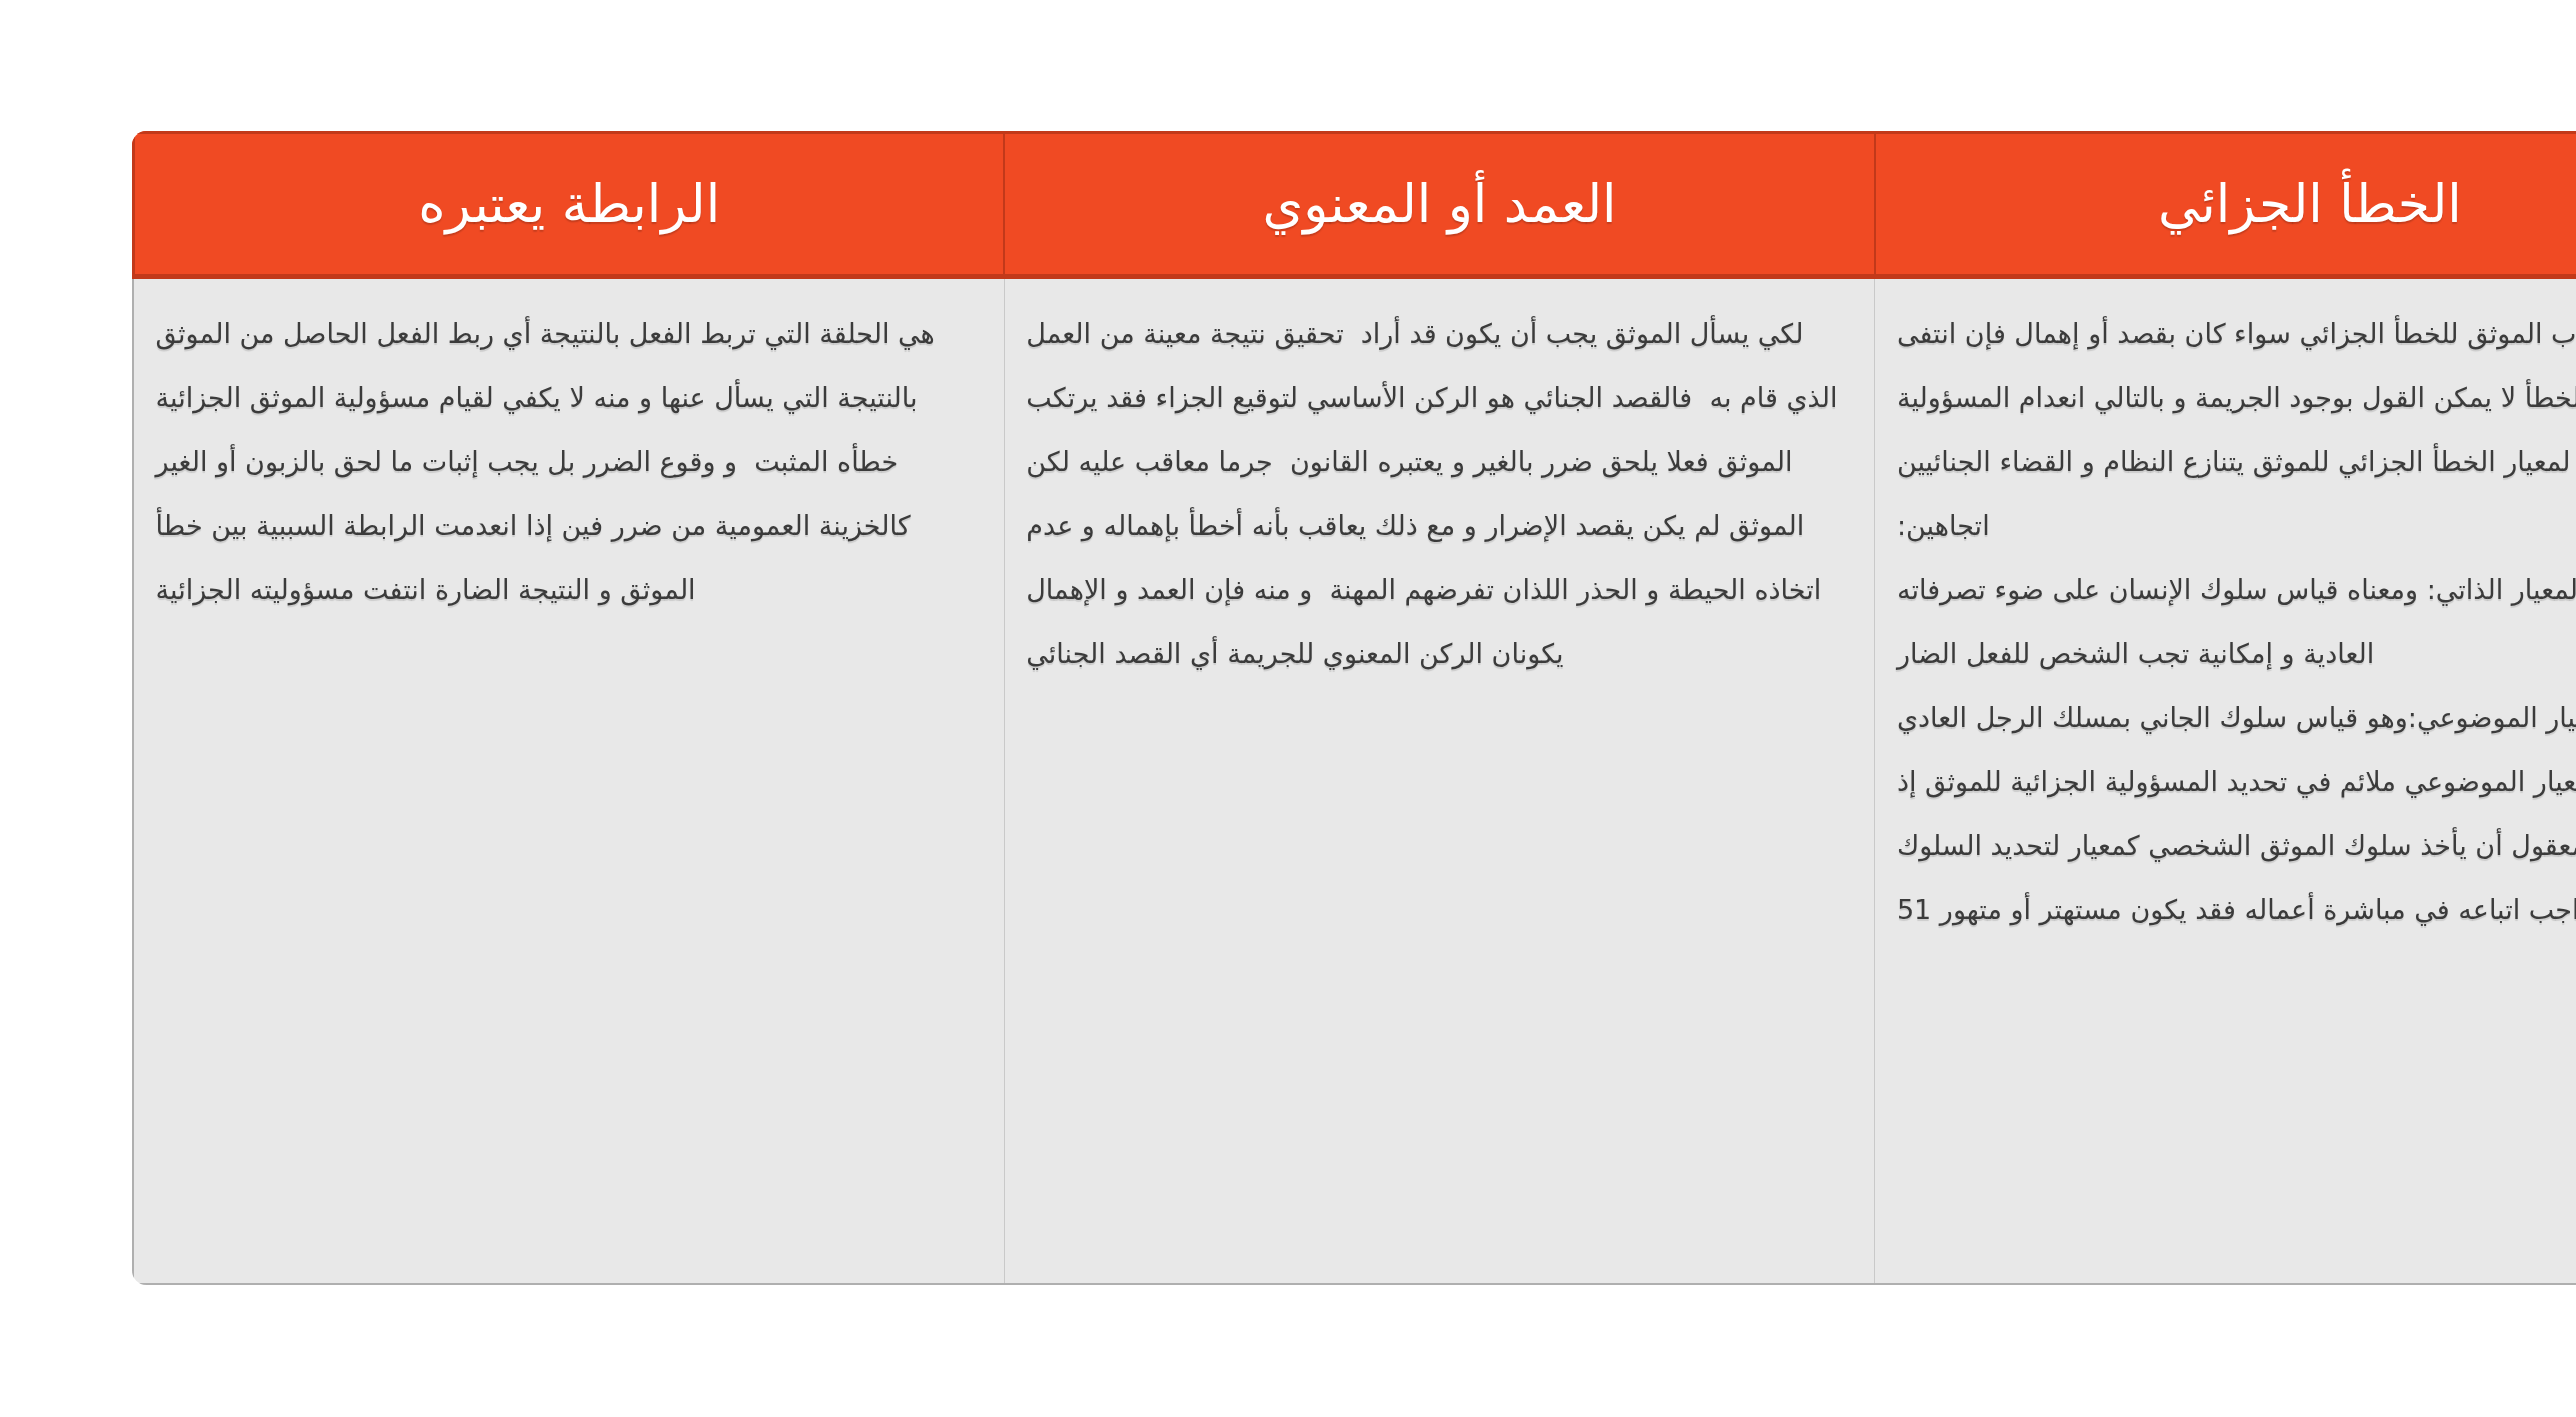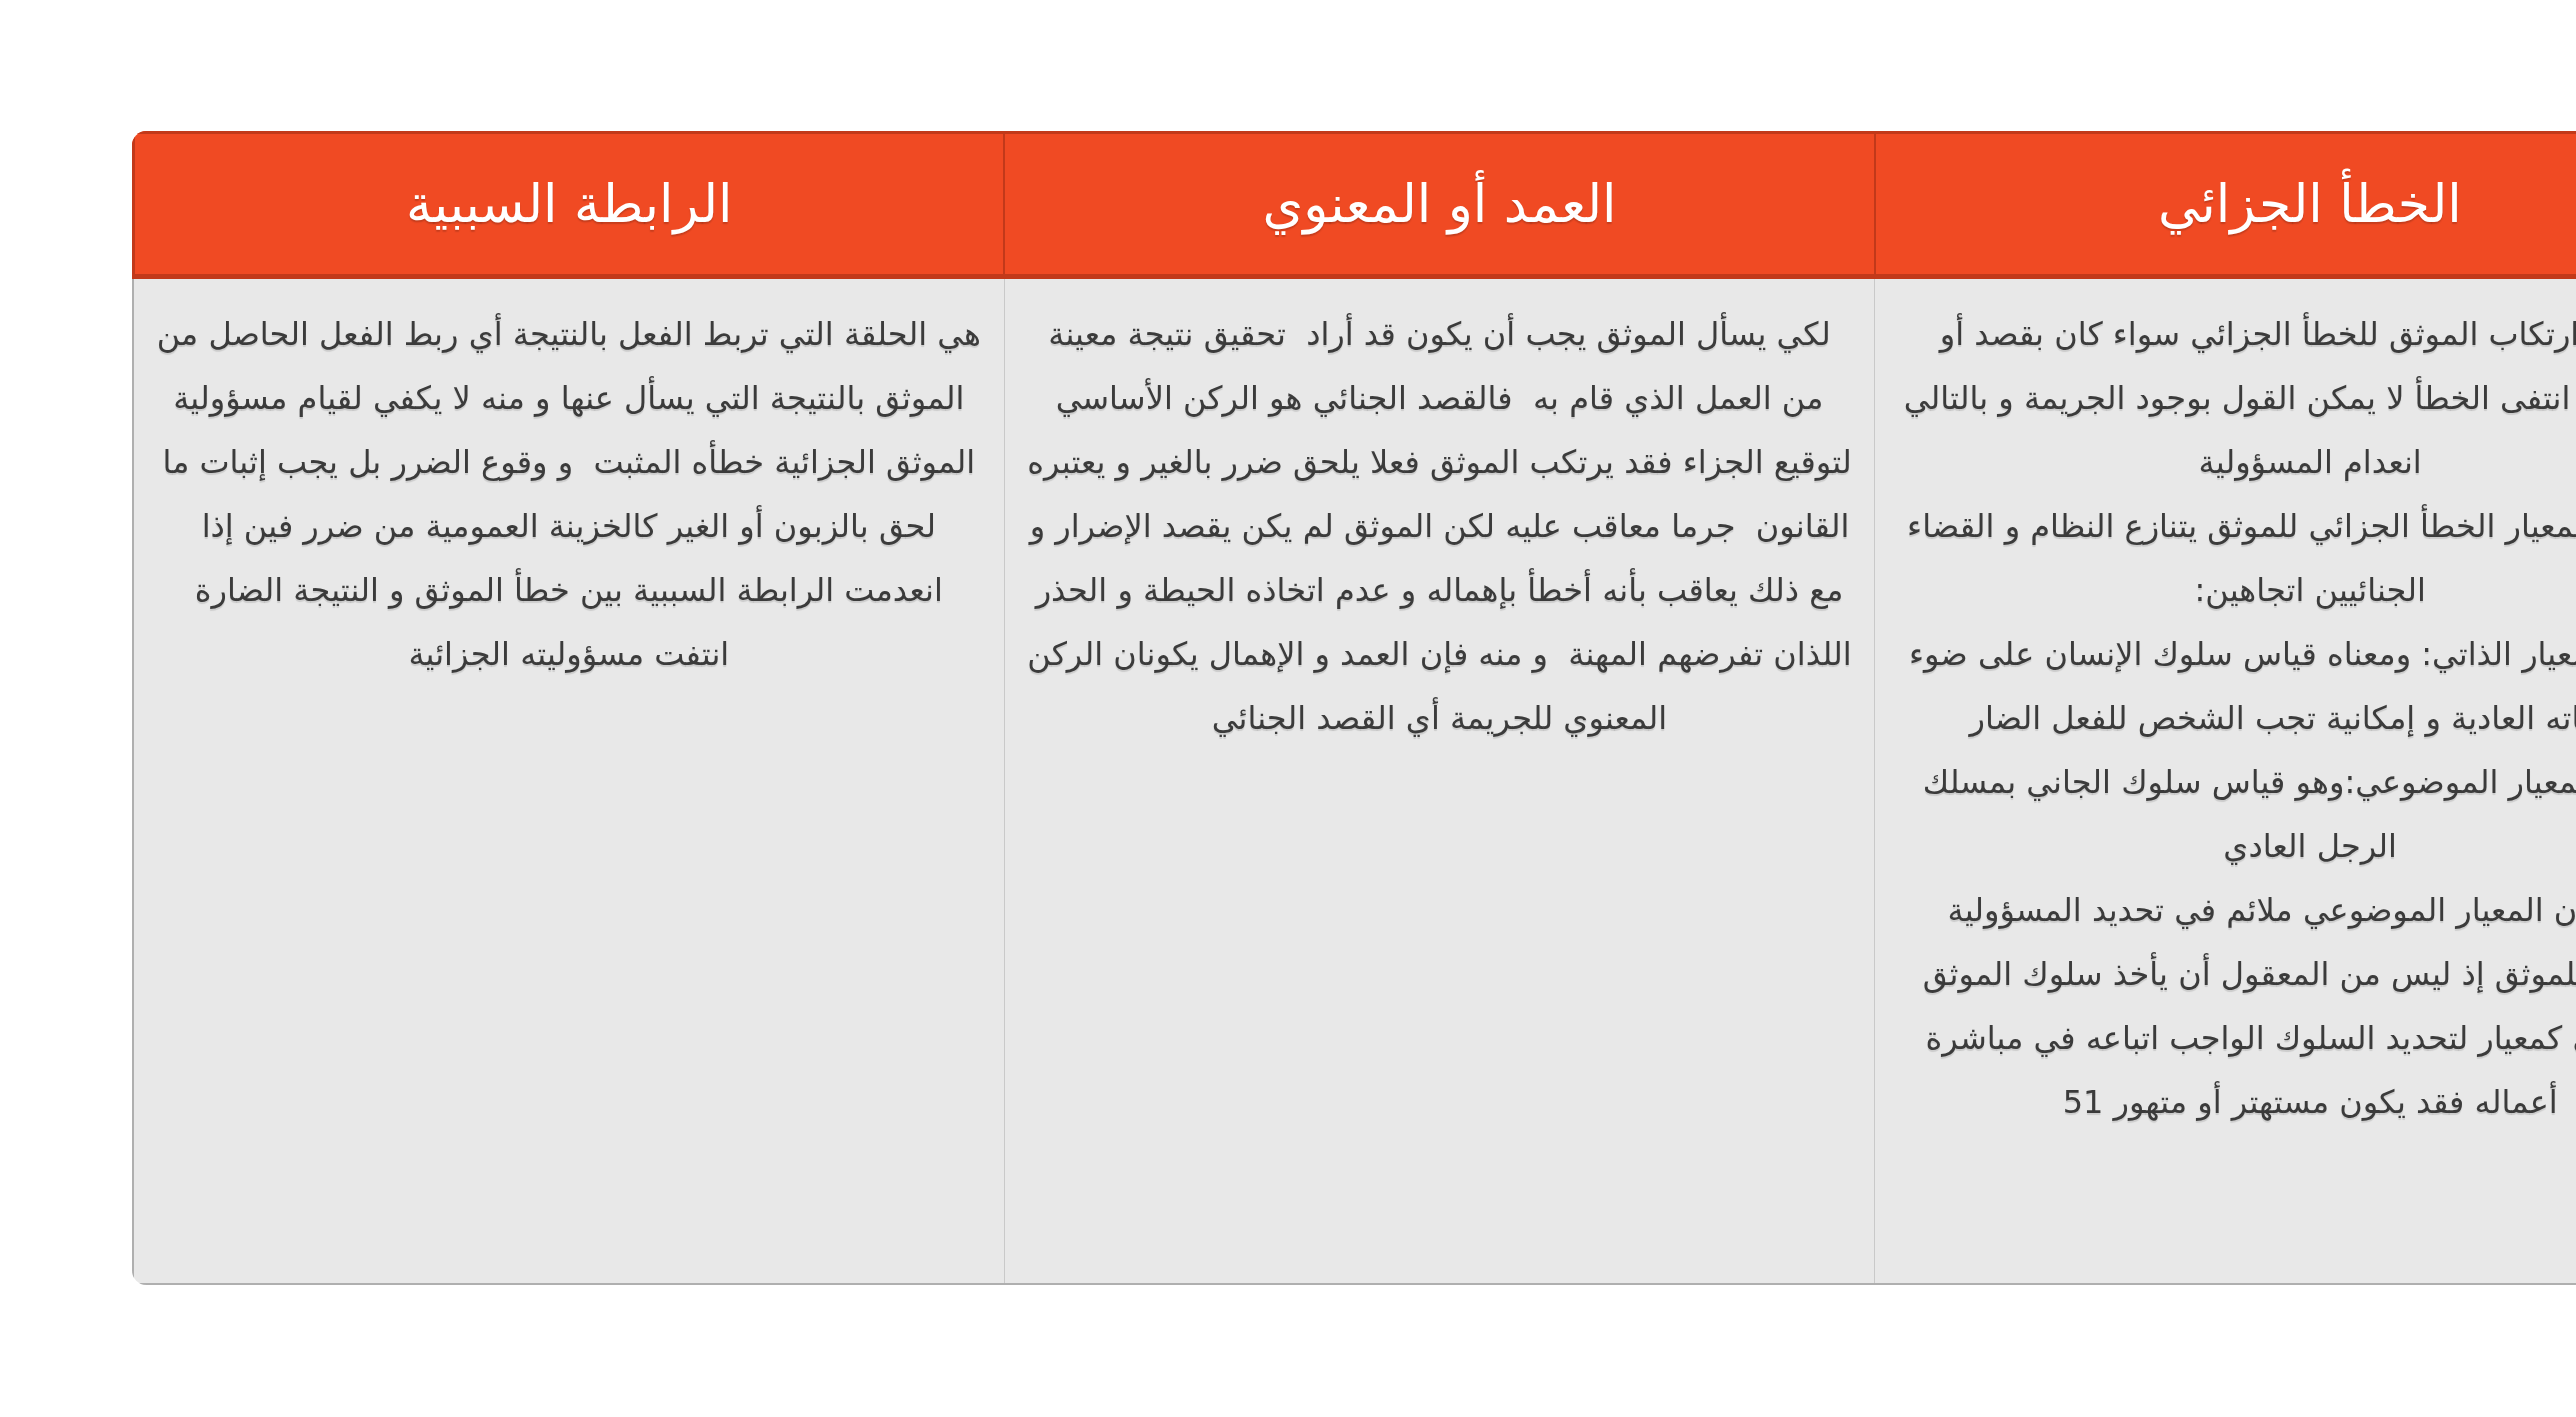--- a/index.html
+++ b/index.html
@@ -56,41 +56,41 @@
   .body-row{
     flex:1 1 auto;
     display:flex;
     background:var(--body_bg);
     border:2.1px solid var(--outer_border);
     border-top:0;
   }
   .body-cell{
     flex:1 1 0;
     padding:23px 21.6px 0 21.6px;
-    font-size:32px;
+    font-size:27px;
     line-height:64px;
     color:var(--body_text);
-    text-align:center;
+    text-align:left;
     white-space:pre-wrap;
     tab-size:10;
     text-shadow:0 1.5px 1px rgba(0,0,0,0.12);
     overflow:hidden;
   }
   .body-cell + .body-cell{
     border-right:1.5px solid var(--body_divider);
   }
 </style>
 </head>
 <body>
 
 <div class="table-card" dir="rtl" lang="ar">
   <div class="header-row">
     <div class="header-cell">الخطأ الجزائي</div>
     <div class="header-cell">العمد أو المعنوي</div>
-    <div class="header-cell">الرابطة السببية</div>
+    <div class="header-cell">الرابطة يعتبره</div>
   </div>
   <div class="body-row">
     <div class="body-cell">يفترض ارتكاب الموثق للخطأ الجزائي سواء كان بقصد أو إهمال فإن انتفى الخطأ لا يمكن القول بوجود الجريمة و بالتالي انعدام المسؤولية
 و بالنسبة لمعيار الخطأ الجزائي للموثق يتنازع النظام و القضاء الجنائيين اتجاهين:
 -	المعيار الذاتي: ومعناه قياس سلوك الإنسان على ضوء تصرفاته العادية و إمكانية تجب الشخص للفعل الضار
 -	المعيار الموضوعي:وهو قياس سلوك الجاني بمسلك الرجل العادي
 و يبدو أن المعيار الموضوعي ملائم في تحديد المسؤولية الجزائية للموثق إذ ليس من المعقول أن يأخذ سلوك الموثق الشخصي كمعيار لتحديد السلوك الواجب اتباعه في مباشرة أعماله فقد يكون مستهتر أو متهور 51</div>
     <div class="body-cell">لكي يسأل الموثق يجب أن يكون قد أراد  تحقيق نتيجة معينة من العمل الذي قام به  فالقصد الجنائي هو الركن الأساسي لتوقيع الجزاء فقد يرتكب الموثق فعلا يلحق ضرر بالغير و يعتبره القانون  جرما معاقب عليه لكن الموثق لم يكن يقصد الإضرار و مع ذلك يعاقب بأنه أخطأ بإهماله و عدم اتخاذه الحيطة و الحذر اللذان تفرضهم المهنة  و منه فإن العمد و الإهمال يكونان الركن المعنوي للجريمة أي القصد الجنائي</div>
     <div class="body-cell">هي الحلقة التي تربط الفعل بالنتيجة أي ربط الفعل الحاصل من الموثق بالنتيجة التي يسأل عنها و منه لا يكفي لقيام مسؤولية الموثق الجزائية خطأه المثبت  و وقوع الضرر بل يجب إثبات ما لحق بالزبون أو الغير كالخزينة العمومية من ضرر فين إذا انعدمت الرابطة السببية بين خطأ الموثق و النتيجة الضارة انتفت مسؤوليته الجزائية</div>
   </div>

